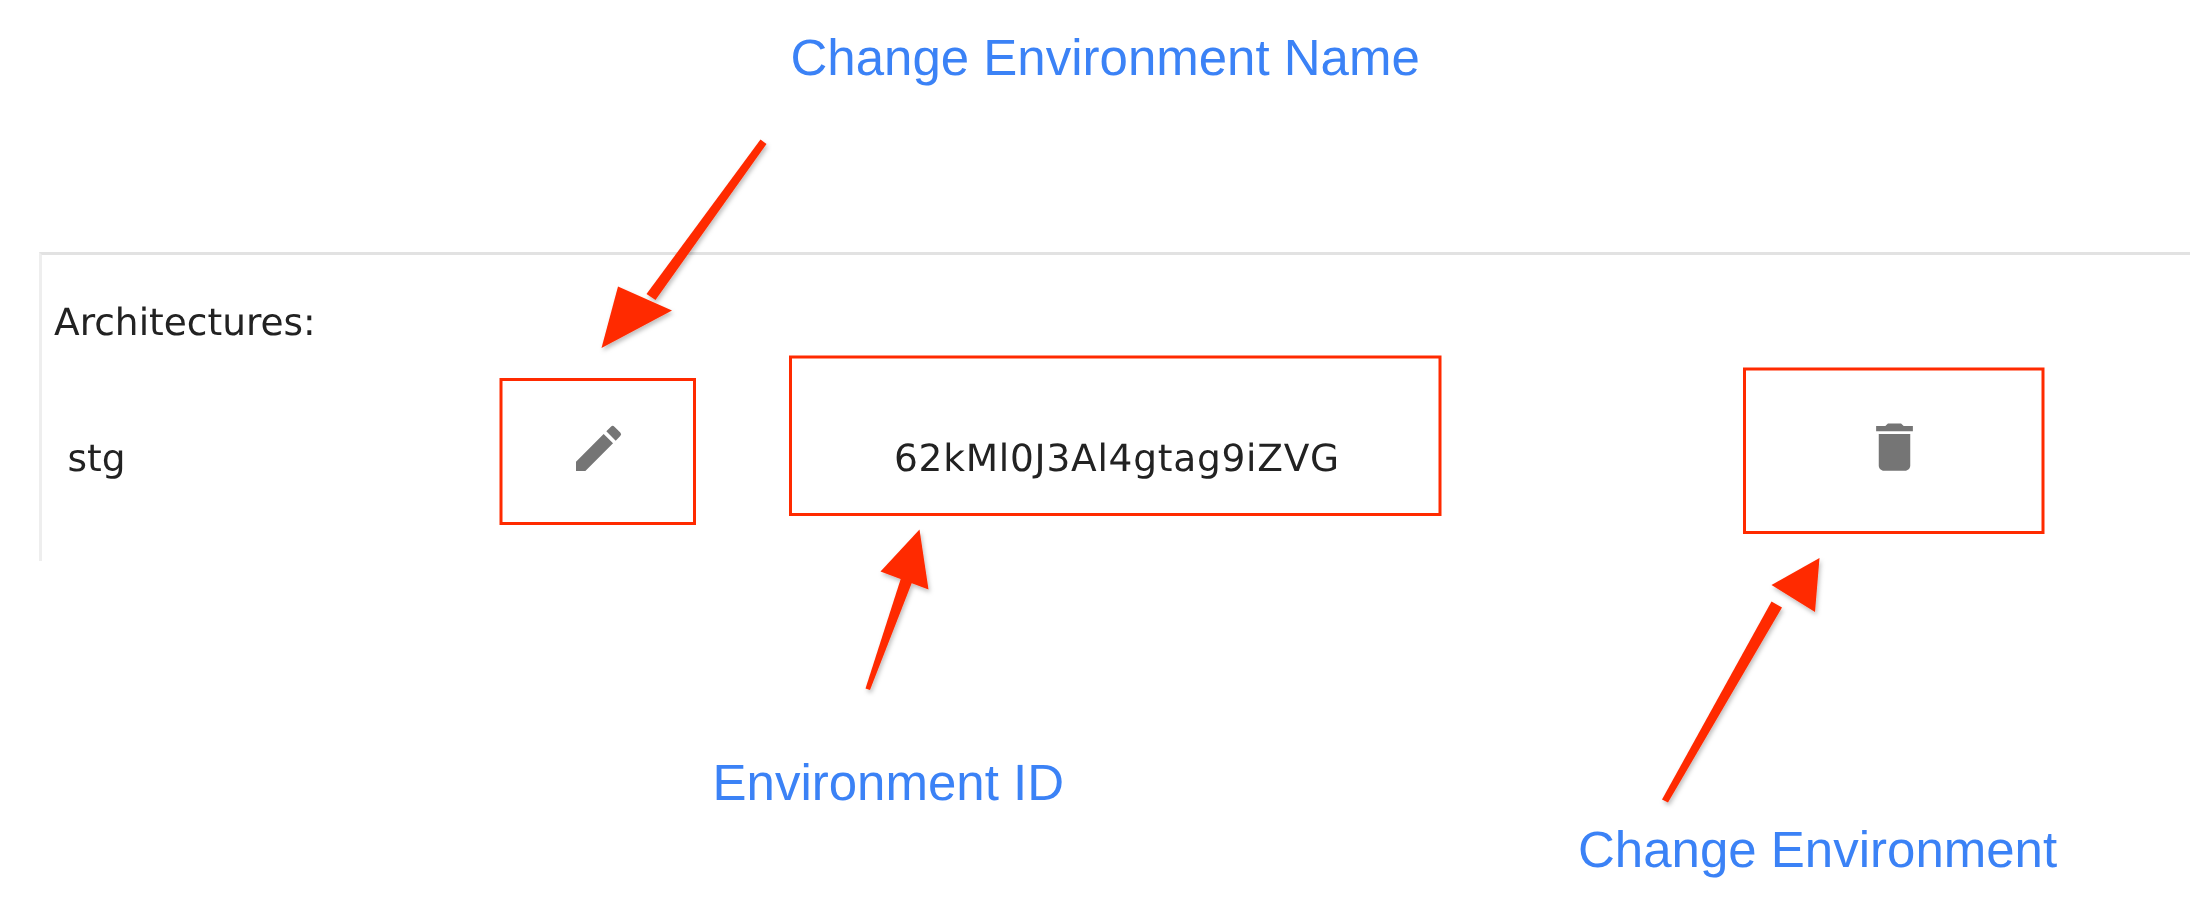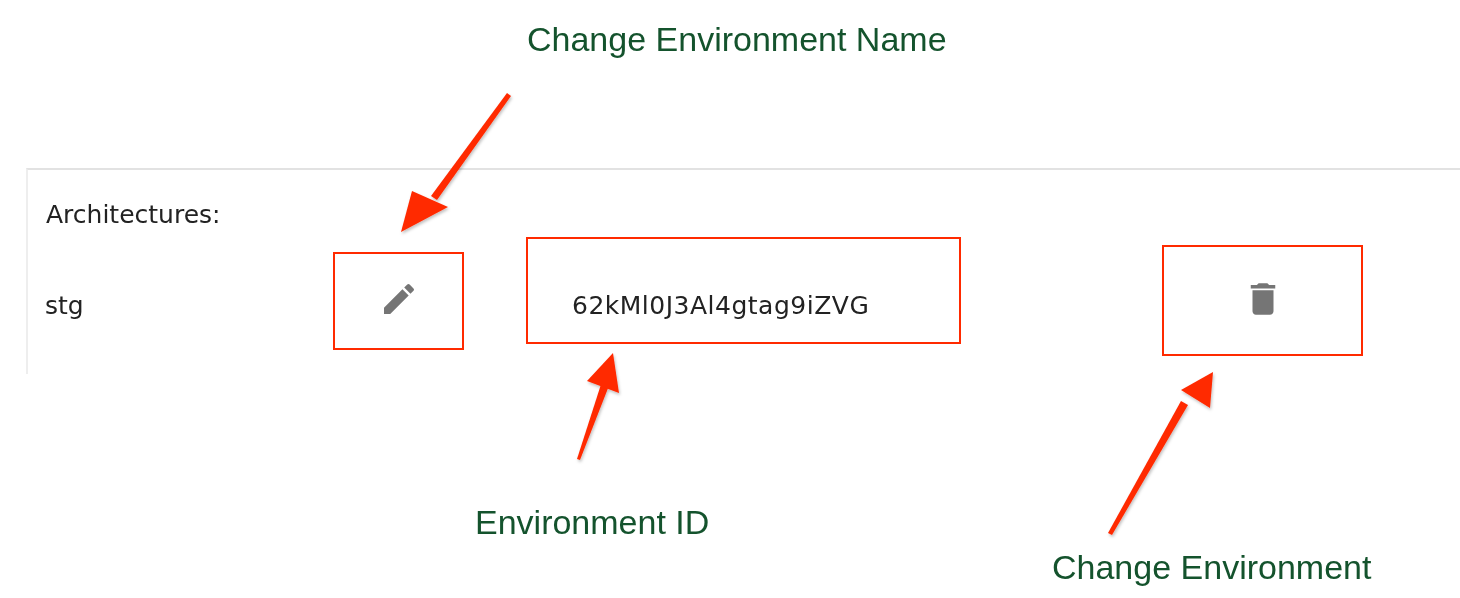--- a/index.html
+++ b/index.html
@@ -1,50 +1,50 @@
 <!DOCTYPE html>
 <html><head>
   <meta charset="utf-8">
   <style>
     html, body { margin: 0; padding: 0; background: #ffffff; }
     body { width: 1460px; height: 598px; position: relative; overflow: hidden;
            font-family: "Liberation Sans", sans-serif; }
-    .annot-text { position: absolute; color: #14532d; font-family: "Liberation Sans", sans-serif;
+    .annot-text { position: absolute; color: #3b82f6; font-family: "Liberation Sans", sans-serif;
                   font-size: 34px; line-height: 1; white-space: nowrap; }
     .panel { position: absolute; left: 26px; top: 168px; width: 1434px; height: 206px;
              border-top: 2px solid #e2e2e2; border-left: 2px solid #eeeeee; box-sizing: border-box; }
     .label { position: absolute; color: #222; font-family: "DejaVu Sans", sans-serif; font-size: 25px; }
     .red-box { position: absolute; border: 2px solid #ff2a00; box-sizing: border-box; }
     .icon-btn { position: absolute; display: flex; align-items: center; justify-content: center; cursor: pointer; }
     .env-id { position: absolute; color: #222; font-family: "DejaVu Sans", sans-serif; font-size: 25px; letter-spacing: 0.5px; }
     svg.arrows { position: absolute; left: 0; top: 0; pointer-events: none; }
   </style>
 </head>
 <body>
 
 <div class="annot-text" style="left:527px; top:22px;">Change Environment Name</div>
 <div class="annot-text" style="left:475px; top:505px;">Environment ID</div>
 <div class="annot-text" style="left:1052px; top:550px;">Change Environment</div>
 
 <div class="panel"></div>
 
-<div class="label" style="left:46px; top:200px;">Architectures:</div>
+<div class="label" style="left:36px; top:200px;">Architectures:</div>
 
 <div class="label" style="left:45px; top:291px;">stg</div>
 
 <div class="icon-btn" style="left:334px; top:253px; width:129px; height:96px;">
   <span>
     <svg width="40" height="40" viewBox="0 0 24 24">
       <path fill="#757575" d="M3 17.25V21h3.75L17.81 9.94l-3.75-3.75L3 17.25zM20.71 7.04a1 1 0 0 0 0-1.41l-2.34-2.34a1 1 0 0 0-1.41 0l-1.83 1.83 3.75 3.75 1.83-1.83z"></path>
     </svg>
   </span>
 </div>
 <div class="red-box" style="left:333px; top:252px; width:131px; height:98px;"></div>
 
-<div class="env-id" style="left:572px; top:291px;">62kMl0J3Al4gtag9iZVG</div>
+<div class="env-id" style="left:596px; top:291px;">62kMl0J3Al4gtag9iZVG</div>
 <div class="red-box" style="left:526px; top:237px; width:435px; height:107px;"></div>
 
 <div class="icon-btn" style="left:1163px; top:246px; width:199px; height:109px;">
   <span>
     <svg width="42" height="42" viewBox="0 0 24 24">
       <path fill="#757575" d="M6 19c0 1.1.9 2 2 2h8c1.1 0 2-.9 2-2V7H6v12zM19 4h-3.5l-1-1h-5l-1 1H5v2h14V4z"></path>
     </svg>
   </span>
 </div>
 <div class="red-box" style="left:1162px; top:245px; width:201px; height:111px;"></div>

